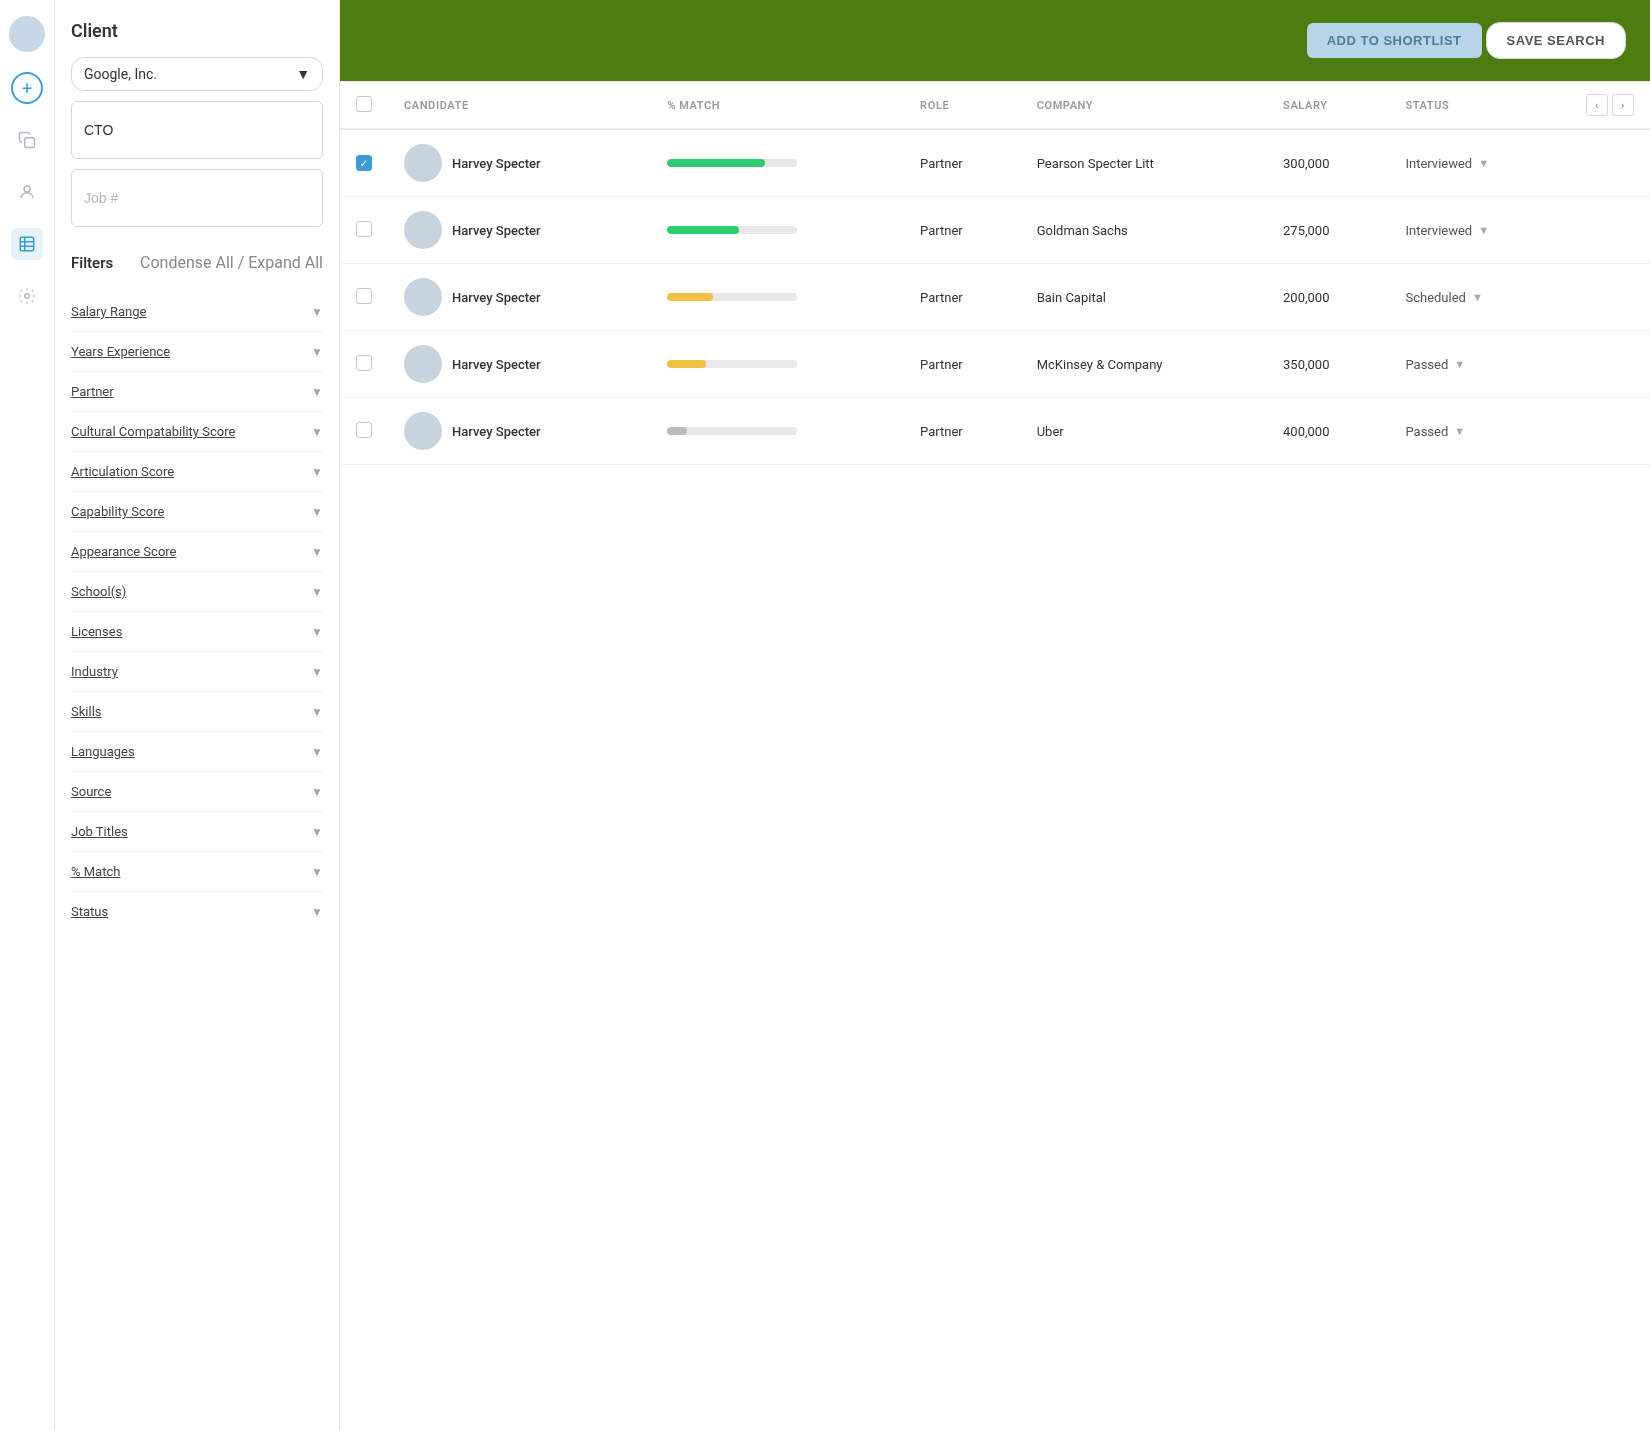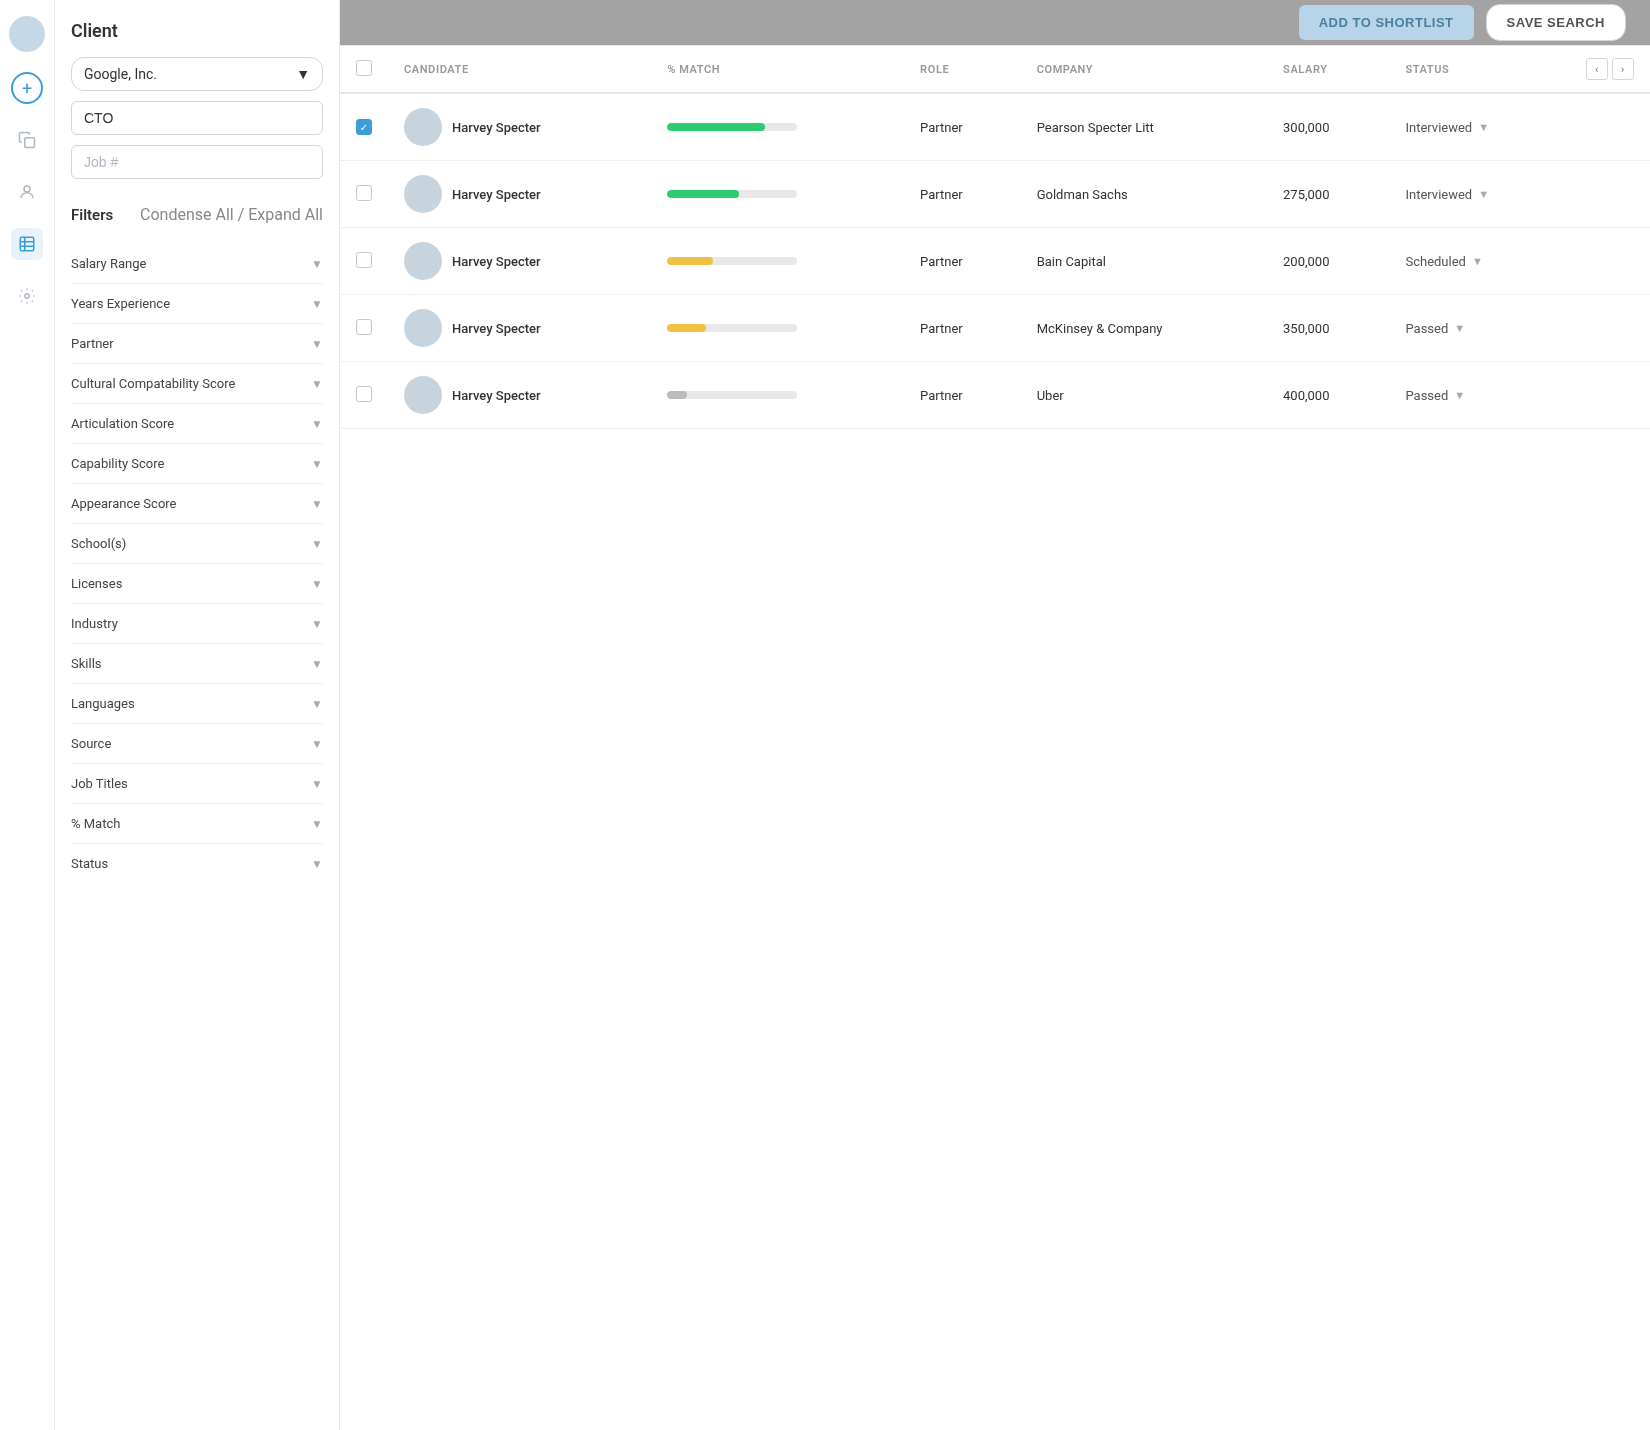--- a/index.html
+++ b/index.html
@@ -36,46 +36,46 @@
       overflow-y: auto;
       padding: 20px 16px;
     }
     .sidebar-title {
       font-size: 18px; font-weight: 600; color: #333; margin-bottom: 16px;
     }
     .client-dropdown {
       width: 100%; border: 1px solid #d0d7de; border-radius: 13px; padding: 8px 12px; font-size: 14px; color: #333; display: flex; align-items: center; justify-content: space-between; cursor: pointer; margin-bottom: 10px; background: #fff;
     }
     .client-input {
-      width: 100%; border: 1px solid #d0d7de; border-radius: 6px; padding: 8px 12px; font-size: 14px; color: #333; margin-bottom: 10px; background: #fff; outline: none;
+      width: 100%; border: 1px solid #d0d7de; border-radius: 6px; padding: 20px 12px; font-size: 14px; color: #333; margin-bottom: 10px; background: #fff; outline: none;
     }
     .client-input::placeholder { color: #b0b8c4; }
 
     .filters-header {
       display: flex; align-items: center; justify-content: space-between; margin: 16px 0 20px;
     }
     .filters-title { font-size: 15px; font-weight: 600; color: #333; }
     .filters-actions { font-size: 16px; color: #888; }
     .filters-actions span { cursor: pointer; }
 
     .filter-item {
       display: flex; align-items: center; justify-content: space-between;
       padding: 12px 0; border-bottom: 1px solid #f0f0f0; cursor: pointer;
     }
     .filter-item:last-child { border-bottom: none; }
-    .filter-label { font-size: 13px; color: #444; }
+    .filter-label { font-size: 13px; color: #444; text-decoration: underline; }
     .filter-chevron { color: #aaa; font-size: 12px; }
 
     
     .main-content {
       flex: 1; display: flex; flex-direction: column; overflow: hidden;
     }
     .top-bar {
       display: flex; align-items: center; justify-content: flex-end;
-      padding: 4px 24px; background: #a3a3a3; border-bottom: 1px solid #e8e8e8; gap: 12px;
+      padding: 22px 24px; background: #4d7c0f; border-bottom: 1px solid #e8e8e8; gap: 4px;
     }
     .btn-shortlist {
       background: #b8d4e8; color: #4a7fa0; border: none; padding: 10px 20px; border-radius: 6px; font-size: 13px; font-weight: 600; cursor: pointer; letter-spacing: 0.5px;
     }
     .btn-save {
       background: #fff; color: #555; border: 1px solid #d0d7de; padding: 10px 20px; border-radius: 14px; font-size: 13px; font-weight: 600; cursor: pointer; letter-spacing: 0.5px;
     }
 
     
     .table-container { flex: 1; overflow-y: auto; background: #fff; }

